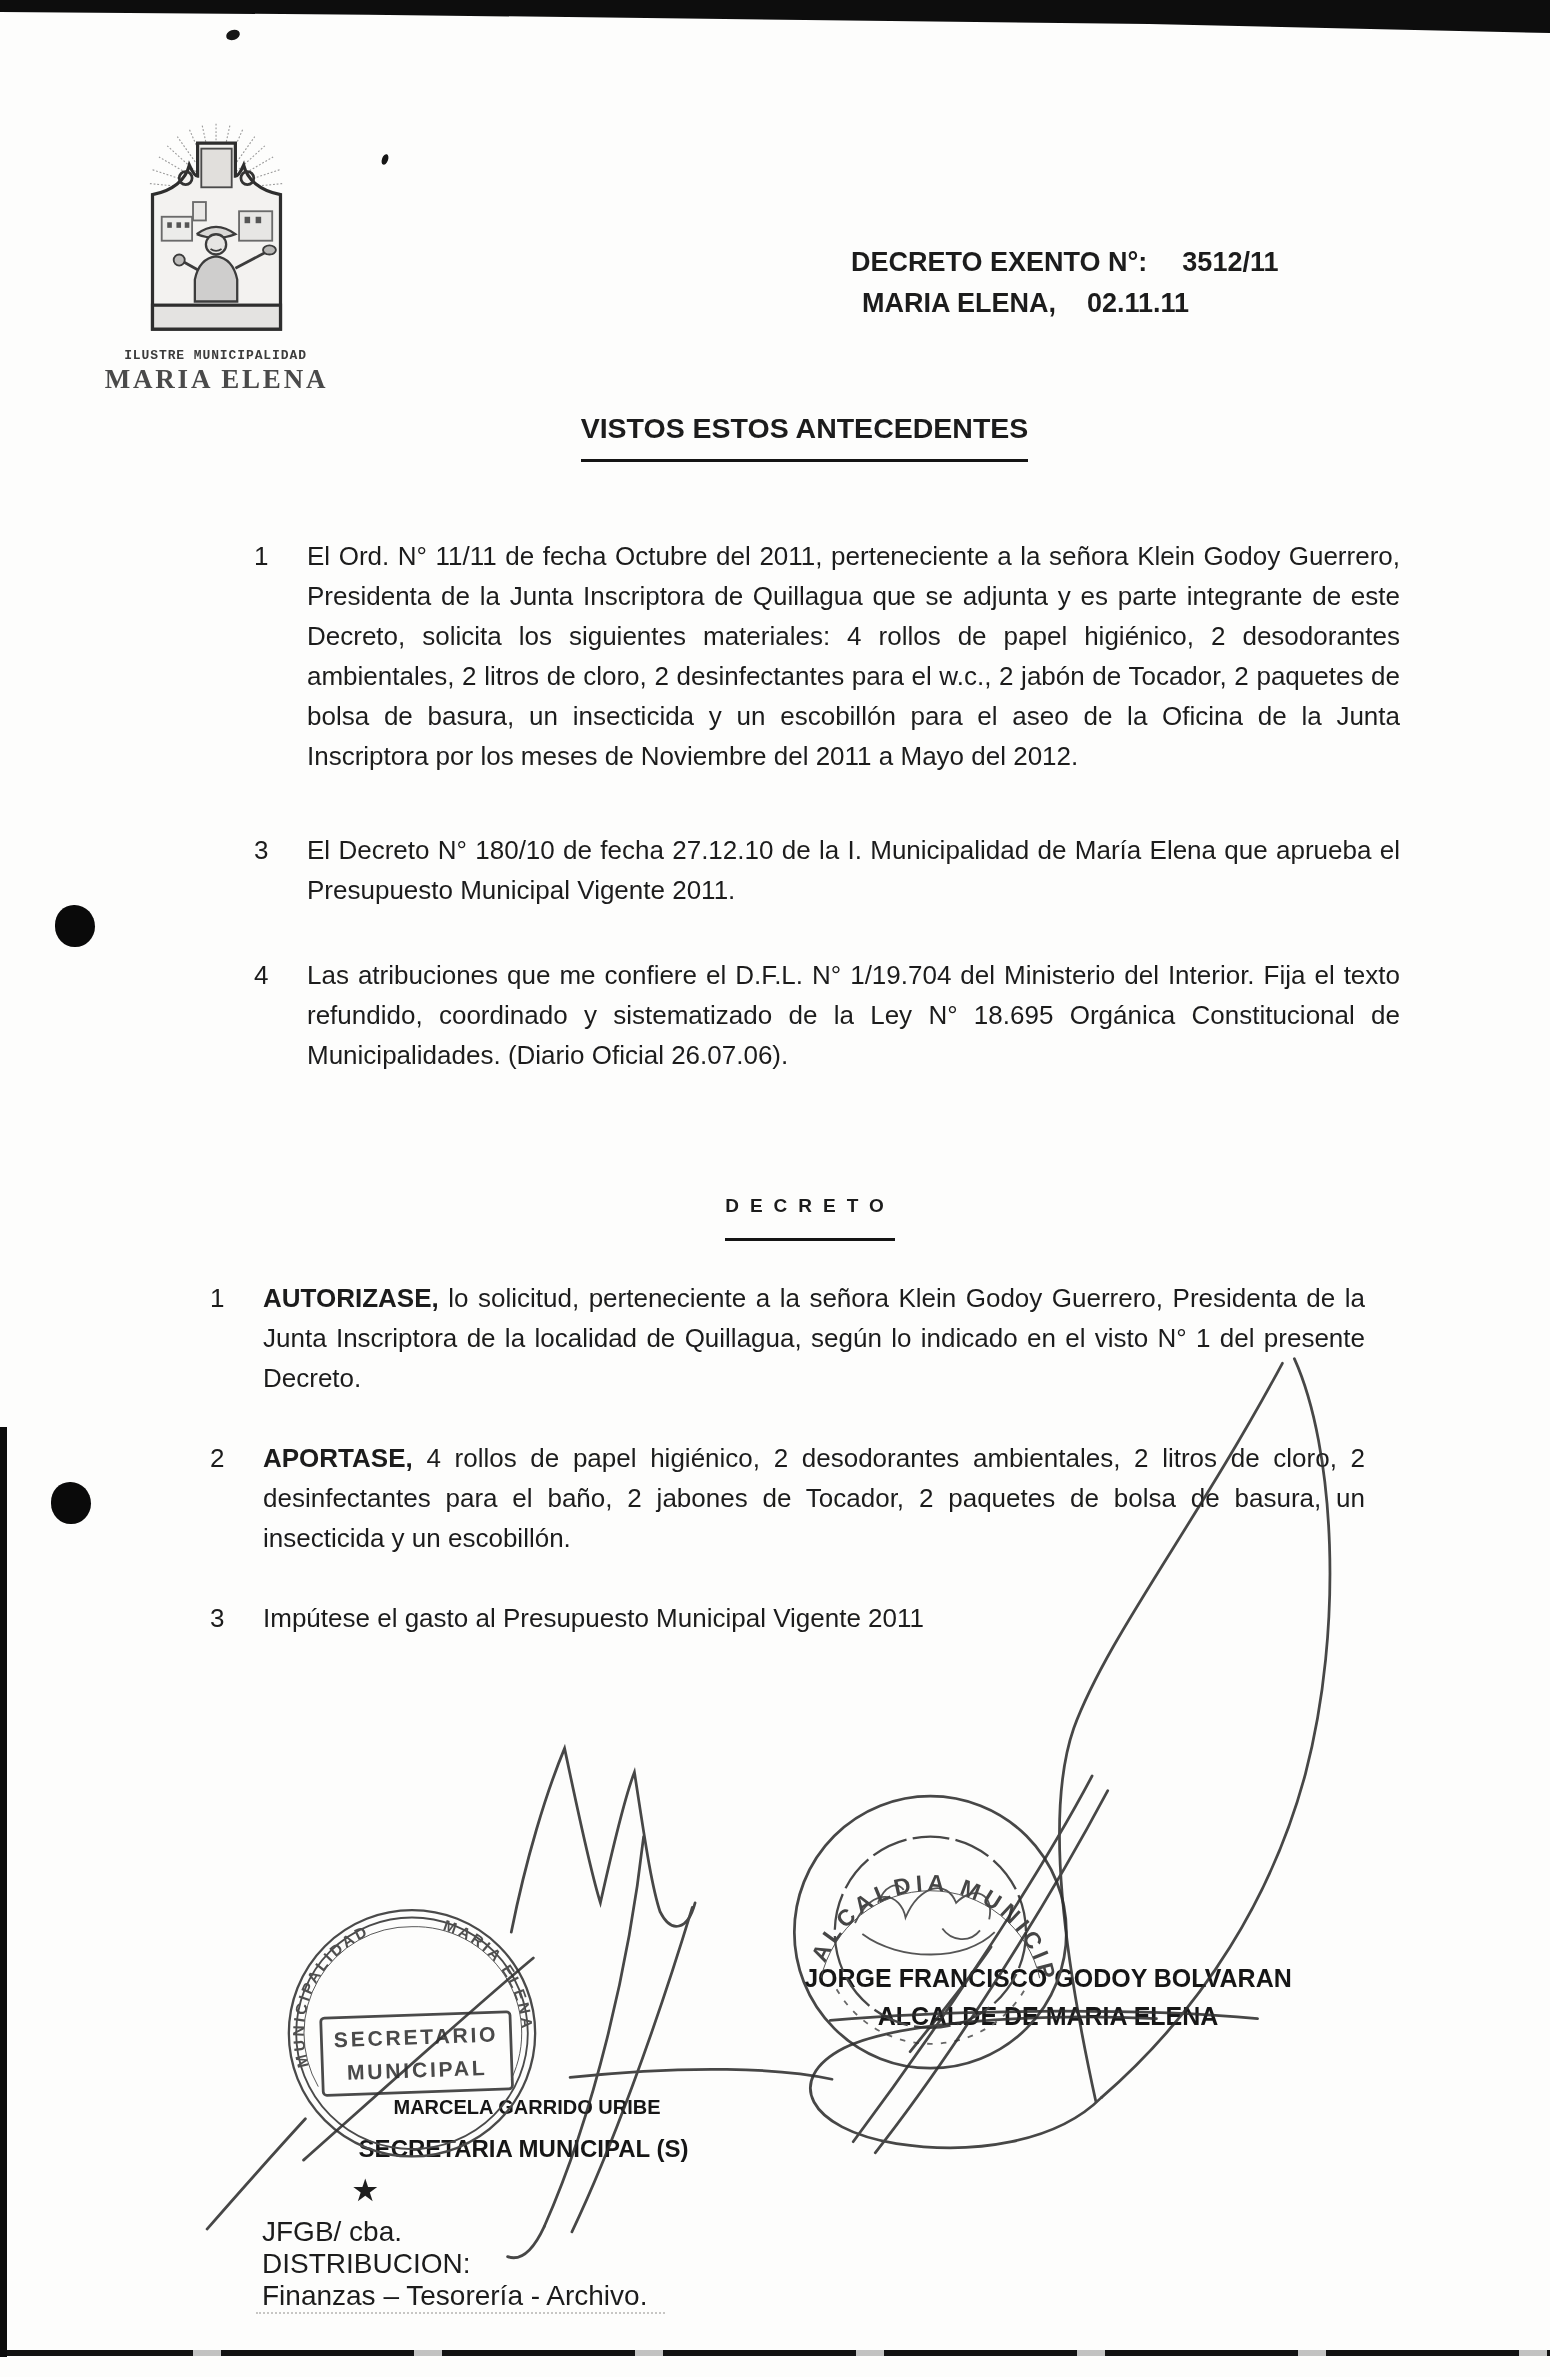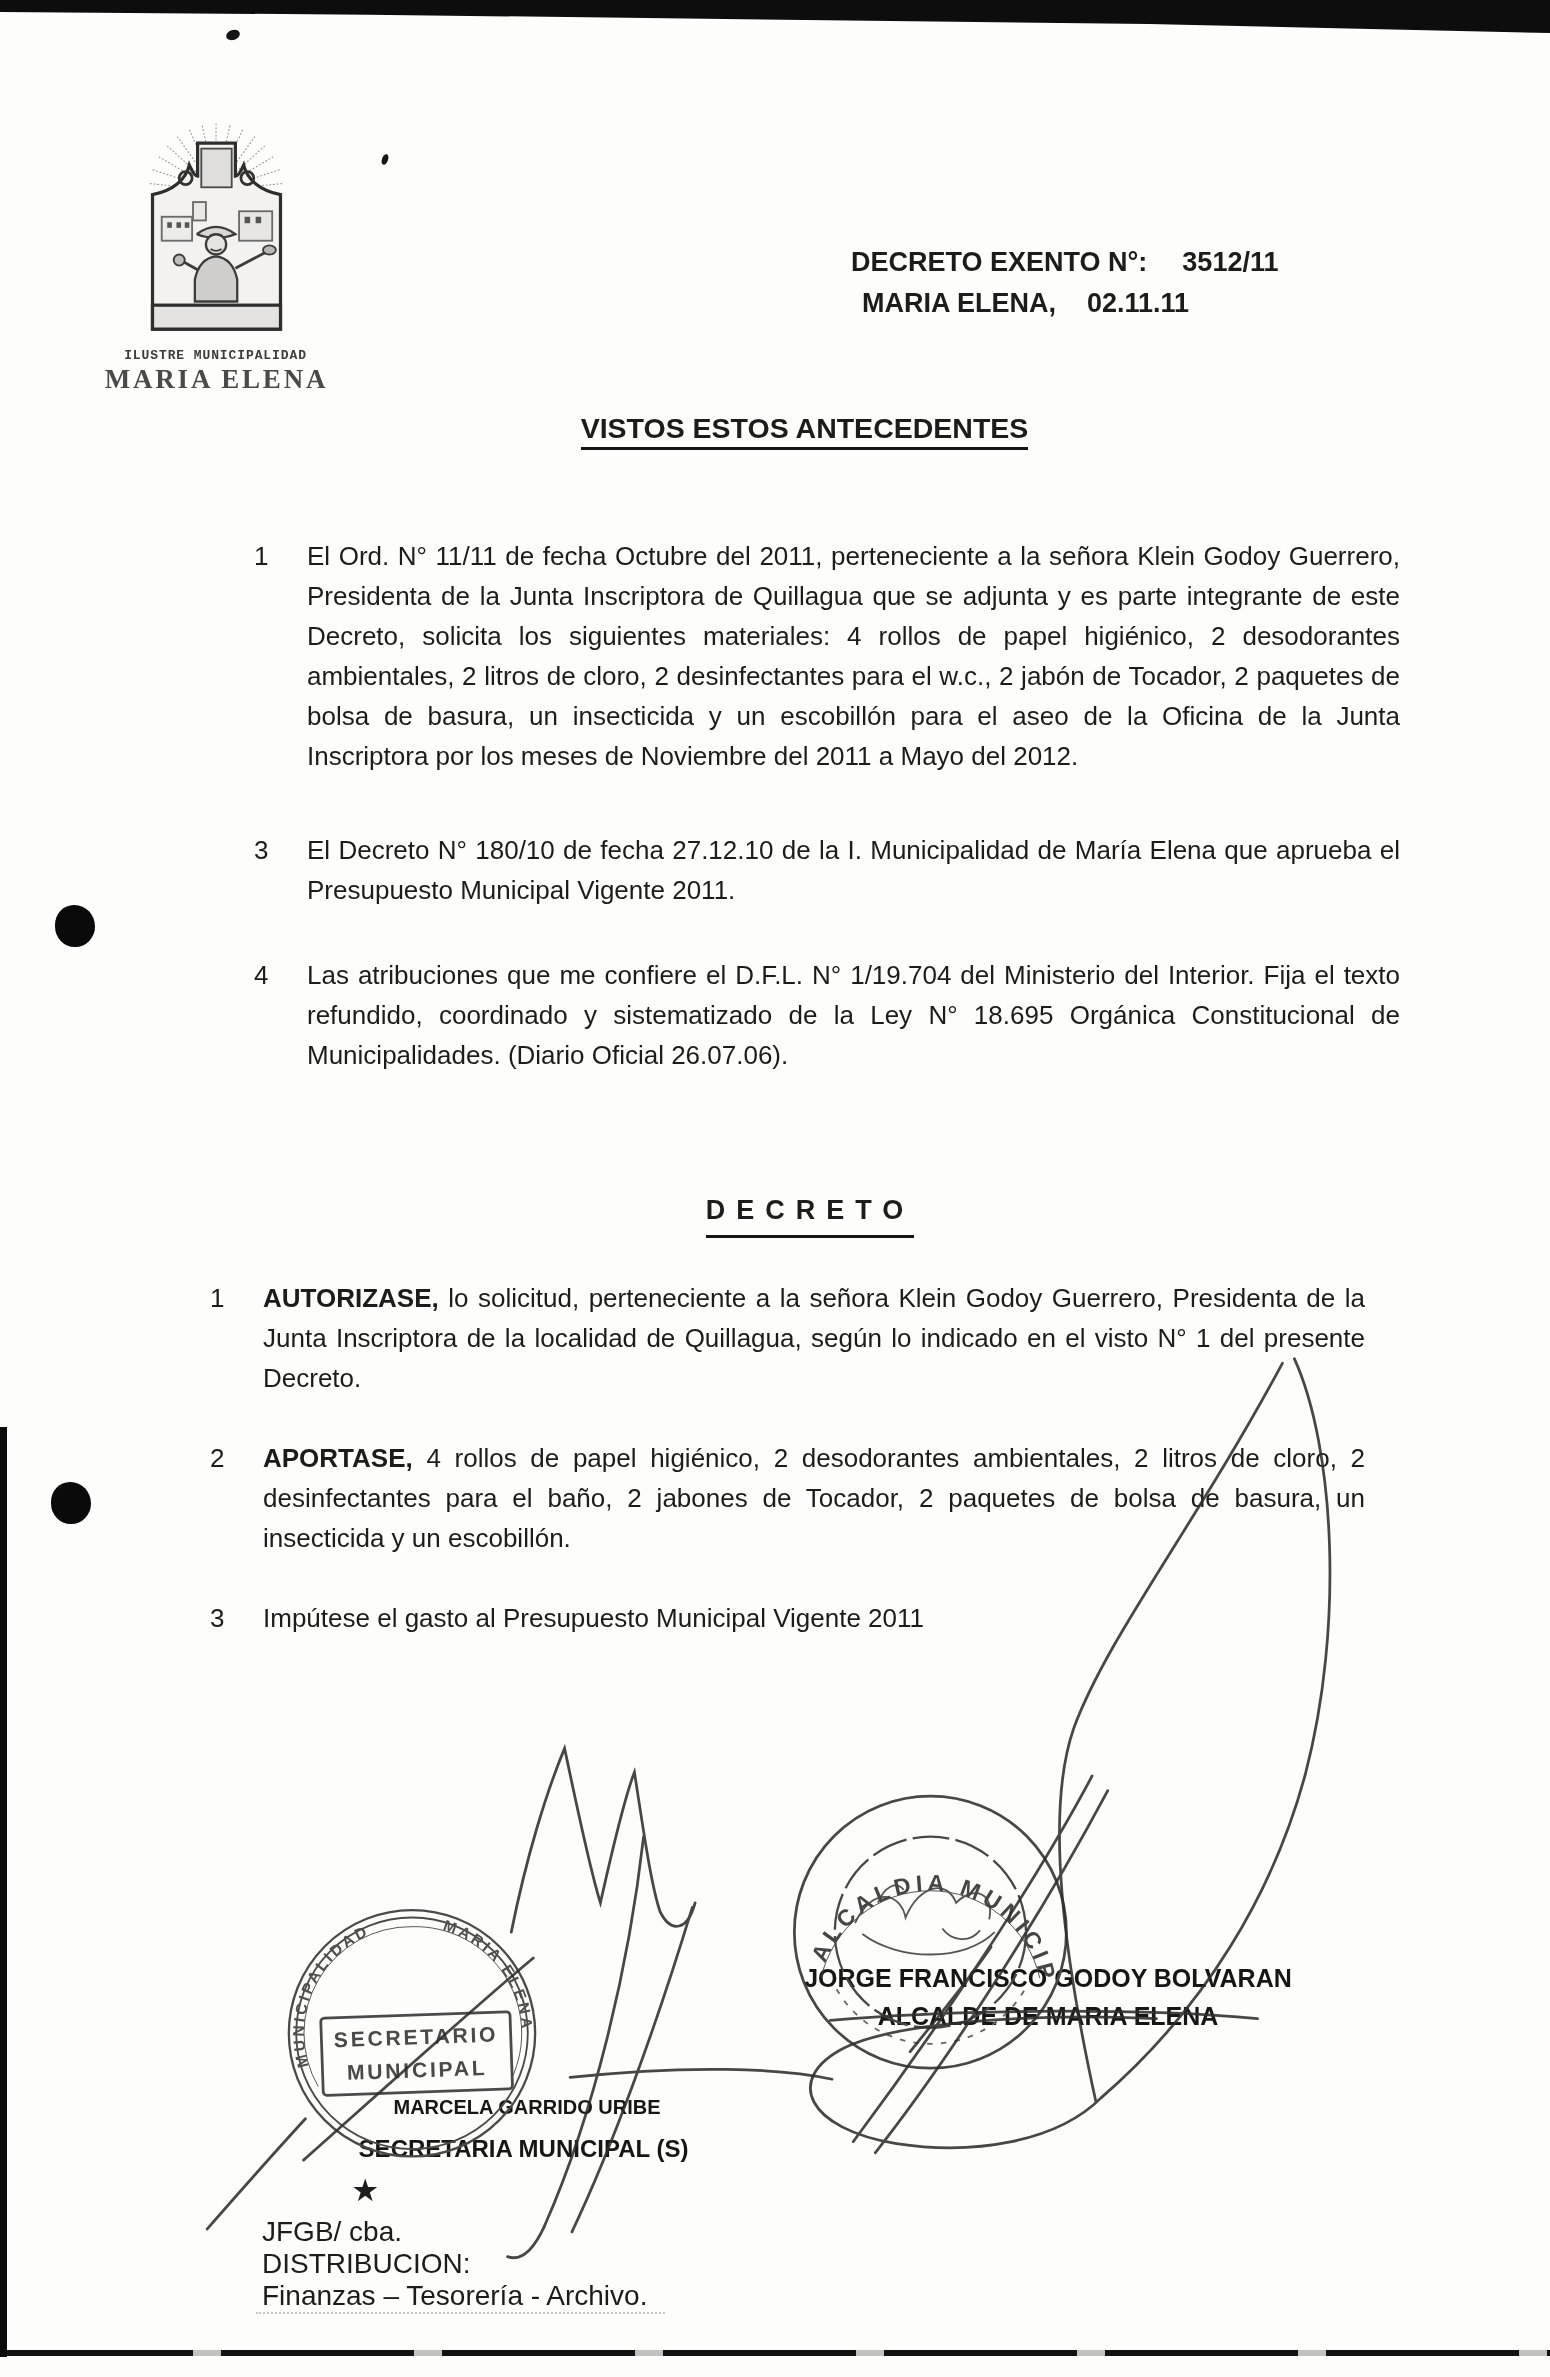--- a/index.html
+++ b/index.html
@@ -31,23 +31,23 @@
   .logo-line2{position:absolute;left:97px;top:364px;width:239px;text-align:center;
     font-family:"Liberation Serif",serif;font-size:27px;font-weight:bold;letter-spacing:2.8px;color:#4a4a4a;}
   .hdr{position:absolute;left:851px;top:242px;font-size:27px;line-height:41px;white-space:nowrap;}
   .hdr .row{display:flex;}
   .hdr .lbl{font-weight:bold;}
   .hdr .val{margin-left:35px;font-weight:bold;}
   .hdr .row2{padding-left:11px;}
   .hdr .row2 .val{margin-left:31px;}
   
   .vistos{position:absolute;left:232px;top:412px;width:1145px;text-align:center;}
-  .vistos span{font-size:28.5px;font-weight:bold;border-bottom:3.7px solid #151515;padding-bottom:3px;}
+  .vistos span{font-size:28.5px;font-weight:bold;border-bottom:3.7px solid #151515;padding-bottom:15px;}
   .decreto-title{position:absolute;left:260px;top:1195px;width:1100px;text-align:center;}
-  .decreto-title span{font-size:27px;font-weight:bold;letter-spacing:11px;border-bottom:3.7px solid #151515;padding-bottom:10px;}
+  .decreto-title span{font-size:19px;font-weight:bold;letter-spacing:11px;border-bottom:3.7px solid #151515;padding-bottom:22px;}
   .closing{position:absolute;left:260px;top:1679px;width:1120px;text-align:center;font-size:27px;font-weight:bold;}
   
   .list{position:absolute;font-size:26px;line-height:40px;}
   .list1{left:254px;top:536px;width:1146px;}
   .list2{left:210px;top:1278px;width:1155px;line-height:40px;}
   .item{display:flex;}
   .item .num{width:53px;flex:none;}
   .item .body{flex:1;text-align:justify;}
   .item .lead{font-weight:bold;}
   

